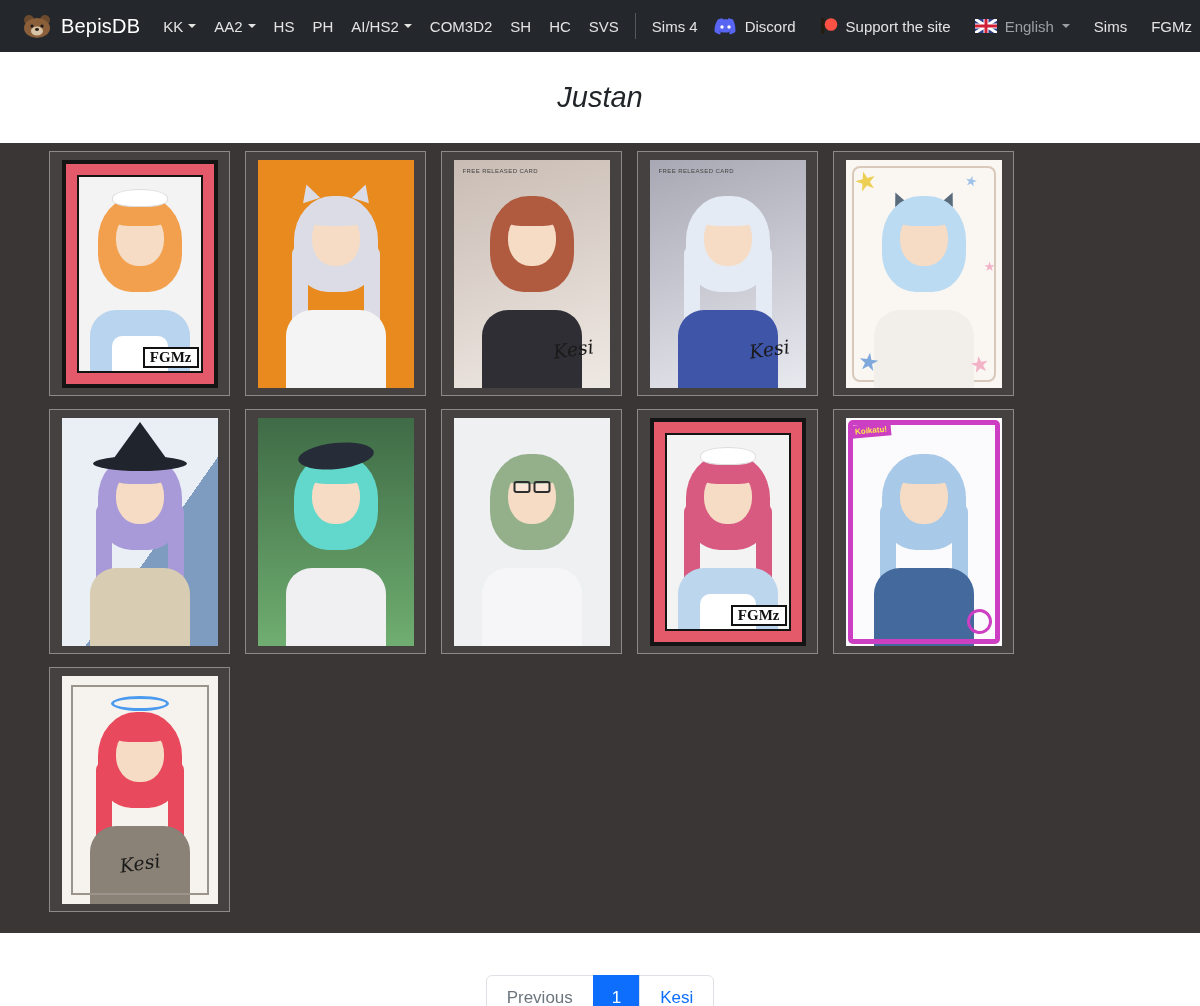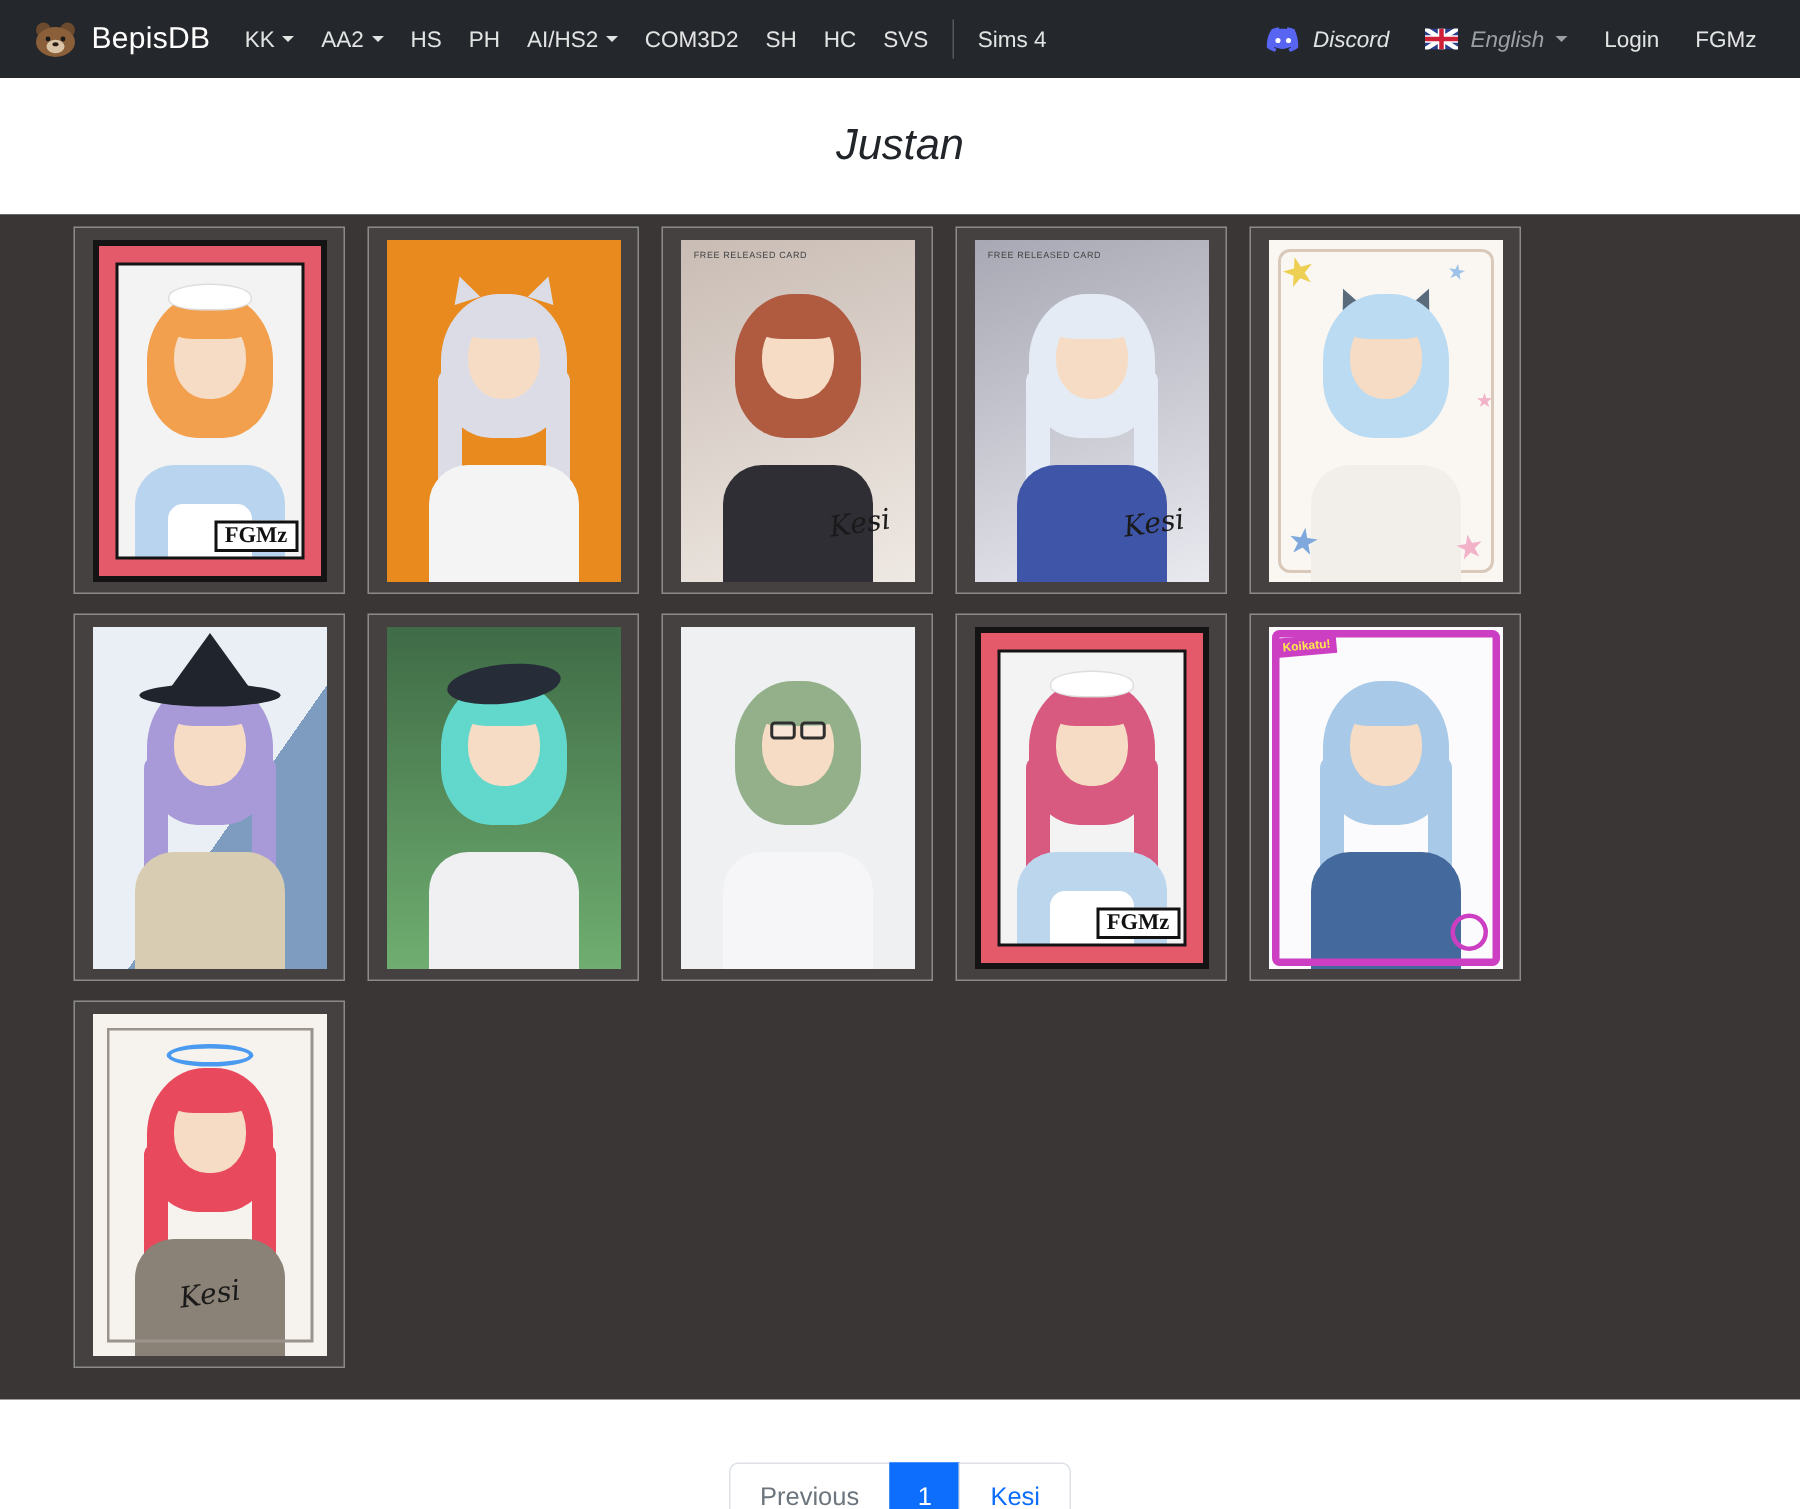--- a/index.html
+++ b/index.html
@@ -19,21 +19,21 @@
   .nav-link{
     display:flex;align-items:center;gap:5px;color:rgba(255,255,255,.87);
     font-size:15px;padding:8px 9px;cursor:pointer;white-space:nowrap;
   }
   .caret{width:0;height:0;border-left:4px solid transparent;border-right:4px solid transparent;border-top:4px solid rgba(255,255,255,.87);}
   .nav-divider{width:1px;height:26px;background:#55595e;margin:0 7px;}
   .nav-right{margin-left:auto;display:flex;align-items:center;gap:10px;}
   .nav-right .nav-link{padding:8px 7px;}
   .lang .label{color:#9aa0a6;}
   .lang .caret{border-top-color:#9aa0a6;}
-  .icon-gap{display:flex;align-items:center;gap:8px;font-style:italic;}
+  .icon-gap{display:flex;align-items:center;gap:8px;}
   
   .page-header{background:#ffffff;height:91px;display:flex;align-items:center;justify-content:center;font-style:italic;}
   .page-title{font-size:29px;color:#212529;font-weight:400;}
   
   .content{background:#3a3636;min-height:790px;box-sizing:border-box;padding:8px 0 20px 49px;}
   .grid{width:980px;display:flex;flex-wrap:wrap;gap:13px 15px;}
   .card{
     width:181px;height:245px;background:#454141;border:1px solid #8a8a8a;
     box-sizing:border-box;display:flex;align-items:center;justify-content:center;
     cursor:pointer;
@@ -176,34 +176,43 @@
     <a class="nav-link icon-gap">
       <span style="display:flex;">
         <svg width="23" height="17" viewBox="0 0 23 17">
           <path fill="#5865F2" d="M19 1.5C17.5.8 16 .4 14.4.2l-.6 1.2c-1.6-.3-3.2-.3-4.8 0L8.4.2C6.8.4 5.3.8 3.8 1.5 1 5.7.3 9.8.6 13.8c1.8 1.4 3.6 2.2 5.4 2.7l1.1-1.9c-.6-.2-1.2-.5-1.8-.9l.4-.3c3.4 1.6 7.2 1.6 10.6 0l.4.3c-.6.4-1.2.7-1.8.9l1.1 1.9c1.8-.5 3.6-1.3 5.4-2.7.4-4.6-.7-8.6-2.4-12.3z"></path>
           <circle cx="8" cy="9" r="1.7" fill="#fff"></circle>
             <circle cx="15" cy="9" r="1.7" fill="#fff"></circle>
         </svg>
       </span>
       <span>Discord</span>
     </a>
+    <a class="nav-link icon-gap">
+      <span style="display:flex;">
+        <svg width="18" height="18" viewBox="0 0 18 18">
+          <rect x="1" y="1" width="3.4" height="16" fill="#241e12"></rect>
+          <circle cx="11" cy="7.5" r="6.3" fill="#ff5244"></circle>
+        </svg>
+      </span>
+      <span>Support the site</span>
+    </a>
     <a class="nav-link icon-gap lang">
       <span style="display:flex;">
         <svg width="22" height="14" viewBox="0 0 22 14">
           <rect width="22" height="14" fill="#2b3f8c"></rect>
           <path d="M0 0 L22 14 M22 0 L0 14" stroke="#fff" stroke-width="3"></path>
           <path d="M11 0 V14 M0 7 H22" stroke="#fff" stroke-width="5"></path>
           <path d="M11 0 V14 M0 7 H22" stroke="#cf2038" stroke-width="3"></path>
         </svg>
       </span>
       <span class="label">English</span>
       <span class="caret"></span>
     </a>
     <a class="nav-link">
-      <span>Login</span>
+      <span>Sims</span>
     </a>
     <a class="nav-link">
       <span>FGMz</span>
     </a>
   </div>
 </div>
 
 <div class="page-header">
   <div class="page-title">Justan</div>
 </div>

